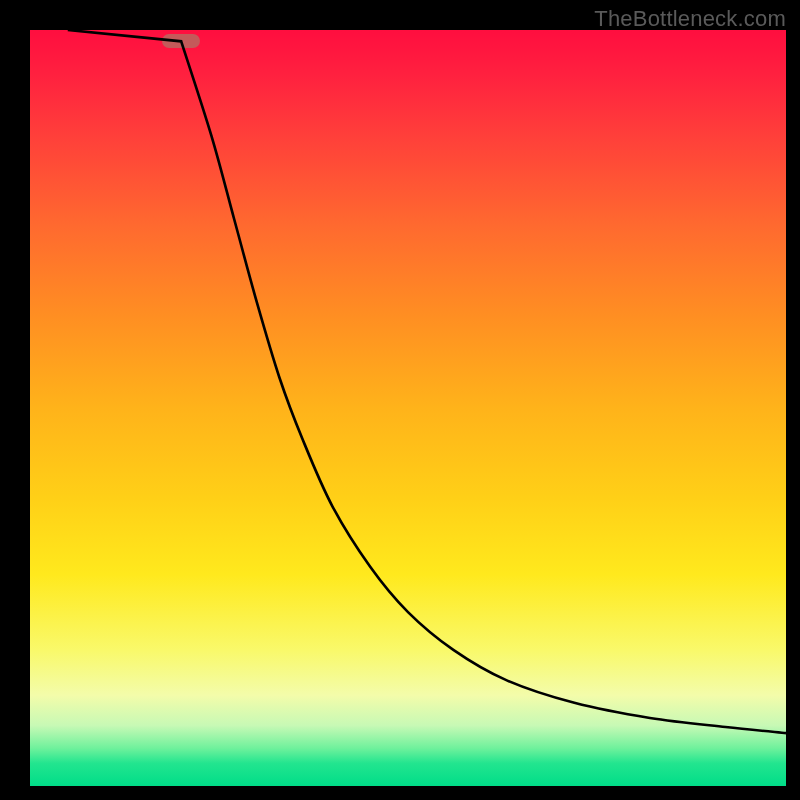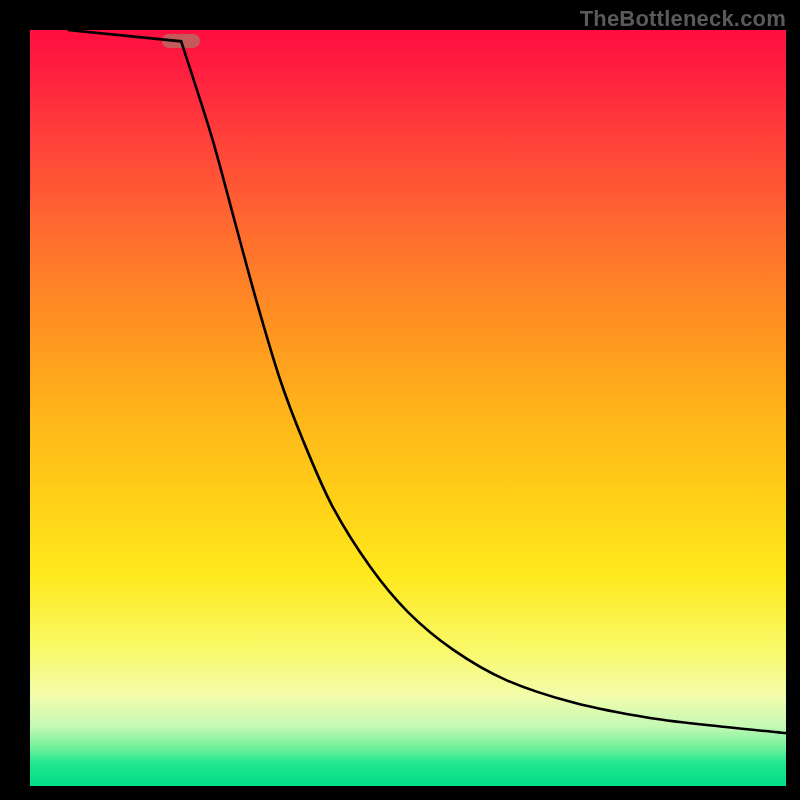--- a/index.html
+++ b/index.html
@@ -16,21 +16,21 @@
     width: 800px;
     height: 800px;
     background: #000;
   }
   .watermark {
     position: absolute;
     top: 6px;
     right: 14px;
     color: #5a5a5a;
     font-size: 22px;
-    font-weight: 700;
+    font-weight: 400;
     letter-spacing: 0.2px;
     z-index: 5;
   }
   .plot-area {
     position: absolute;
     left: 30px;
     top: 30px;
     width: 756px;
     height: 756px;
     background: linear-gradient(

